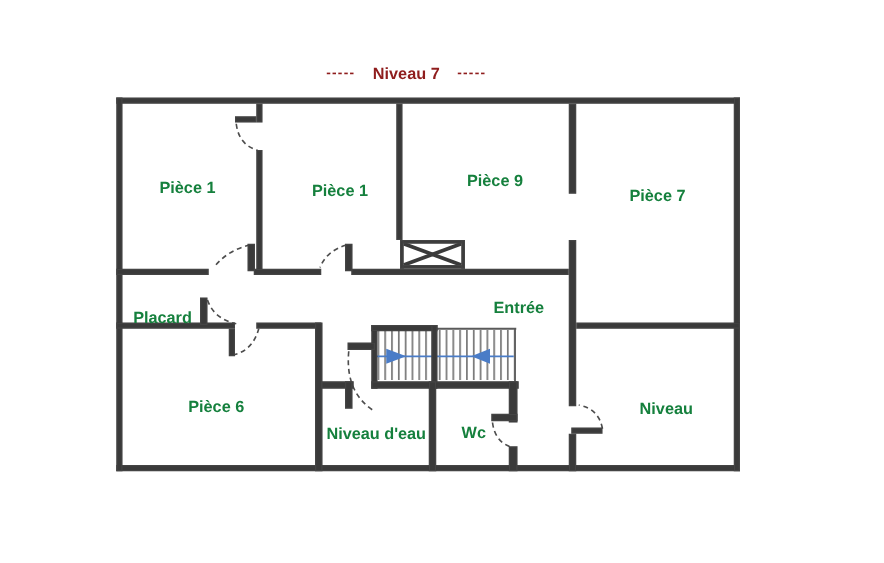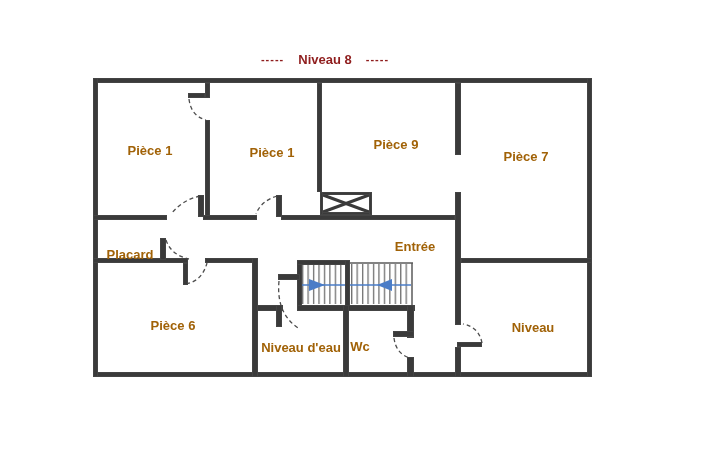--- a/index.html
+++ b/index.html
@@ -2,32 +2,32 @@
 <html><head>
 <meta charset="utf-8">
 <style>
   html,body{margin:0;padding:0;background:#ffffff;}
   .stage{position:relative;width:707px;height:450px;background:#ffffff;overflow:hidden;
          font-family:"Liberation Sans",sans-serif;}
   .title{position:absolute;left:325px;top:59px;transform:translate(-50%,-50%);
          color:#8f1d1d;font-weight:bold;font-size:13px;white-space:nowrap;display:flex;gap:14px;align-items:center;}
   .title .dash{font-size:11px;letter-spacing:1px;position:relative;top:-1px;}
   .wall{position:absolute;background:#3a3a3a;box-shadow:inset 0 0 0 1px #6f6f6f33;}
-  .lbl{position:absolute;transform:translate(-50%,-50%);color:#a16207;font-weight:bold;
+  .lbl{position:absolute;transform:translate(-50%,-50%);color:#15803d;font-weight:bold;
        font-size:13px;white-space:nowrap;}
   svg.overlay{position:absolute;left:0;top:0;}
 </style>
 </head>
 <body>
 
 <div class="stage">
 
   <div class="title">
     <span class="dash">-----</span>
-    <span class="t">Niveau 8</span>
+    <span class="t">Niveau 7</span>
     <span class="dash">-----</span>
   </div>
 
   <svg class="overlay" width="707" height="450" viewBox="0 0 707 450">
     <defs>
       <pattern id="tp" x="302" y="264" width="5.45" height="40" patternUnits="userSpaceOnUse">
         <rect width="5.45" height="40" fill="#ffffff"></rect>
         <line x1="0.7" y1="0" x2="0.7" y2="40" stroke="#565656" stroke-width="1.1"></line>
       </pattern>
     </defs>
@@ -106,16 +106,16 @@
   <div class="wall" style="left:461px;top:258px;width:131px;height:5px"></div>
 
   <span class="lbl" style="left:150px;top:150px">Pièce 1</span>
   <span class="lbl" style="left:272px;top:152px">Pièce 1</span>
   <span class="lbl" style="left:396px;top:144px">Pièce 9</span>
   <span class="lbl" style="left:526px;top:156px">Pièce 7</span>
   <span class="lbl" style="left:173px;top:325px">Pièce 6</span>
   <span class="lbl" style="left:130px;top:254px">Placard</span>
   <span class="lbl" style="left:415px;top:246px">Entrée</span>
   <span class="lbl" style="left:301px;top:347px">Niveau d'eau</span>
-  <span class="lbl" style="left:360px;top:346px">Wc</span>
+  <span class="lbl" style="left:379px;top:346px">Wc</span>
   <span class="lbl" style="left:533px;top:327px">Niveau</span>
 
 </div>
 
 </body></html>

